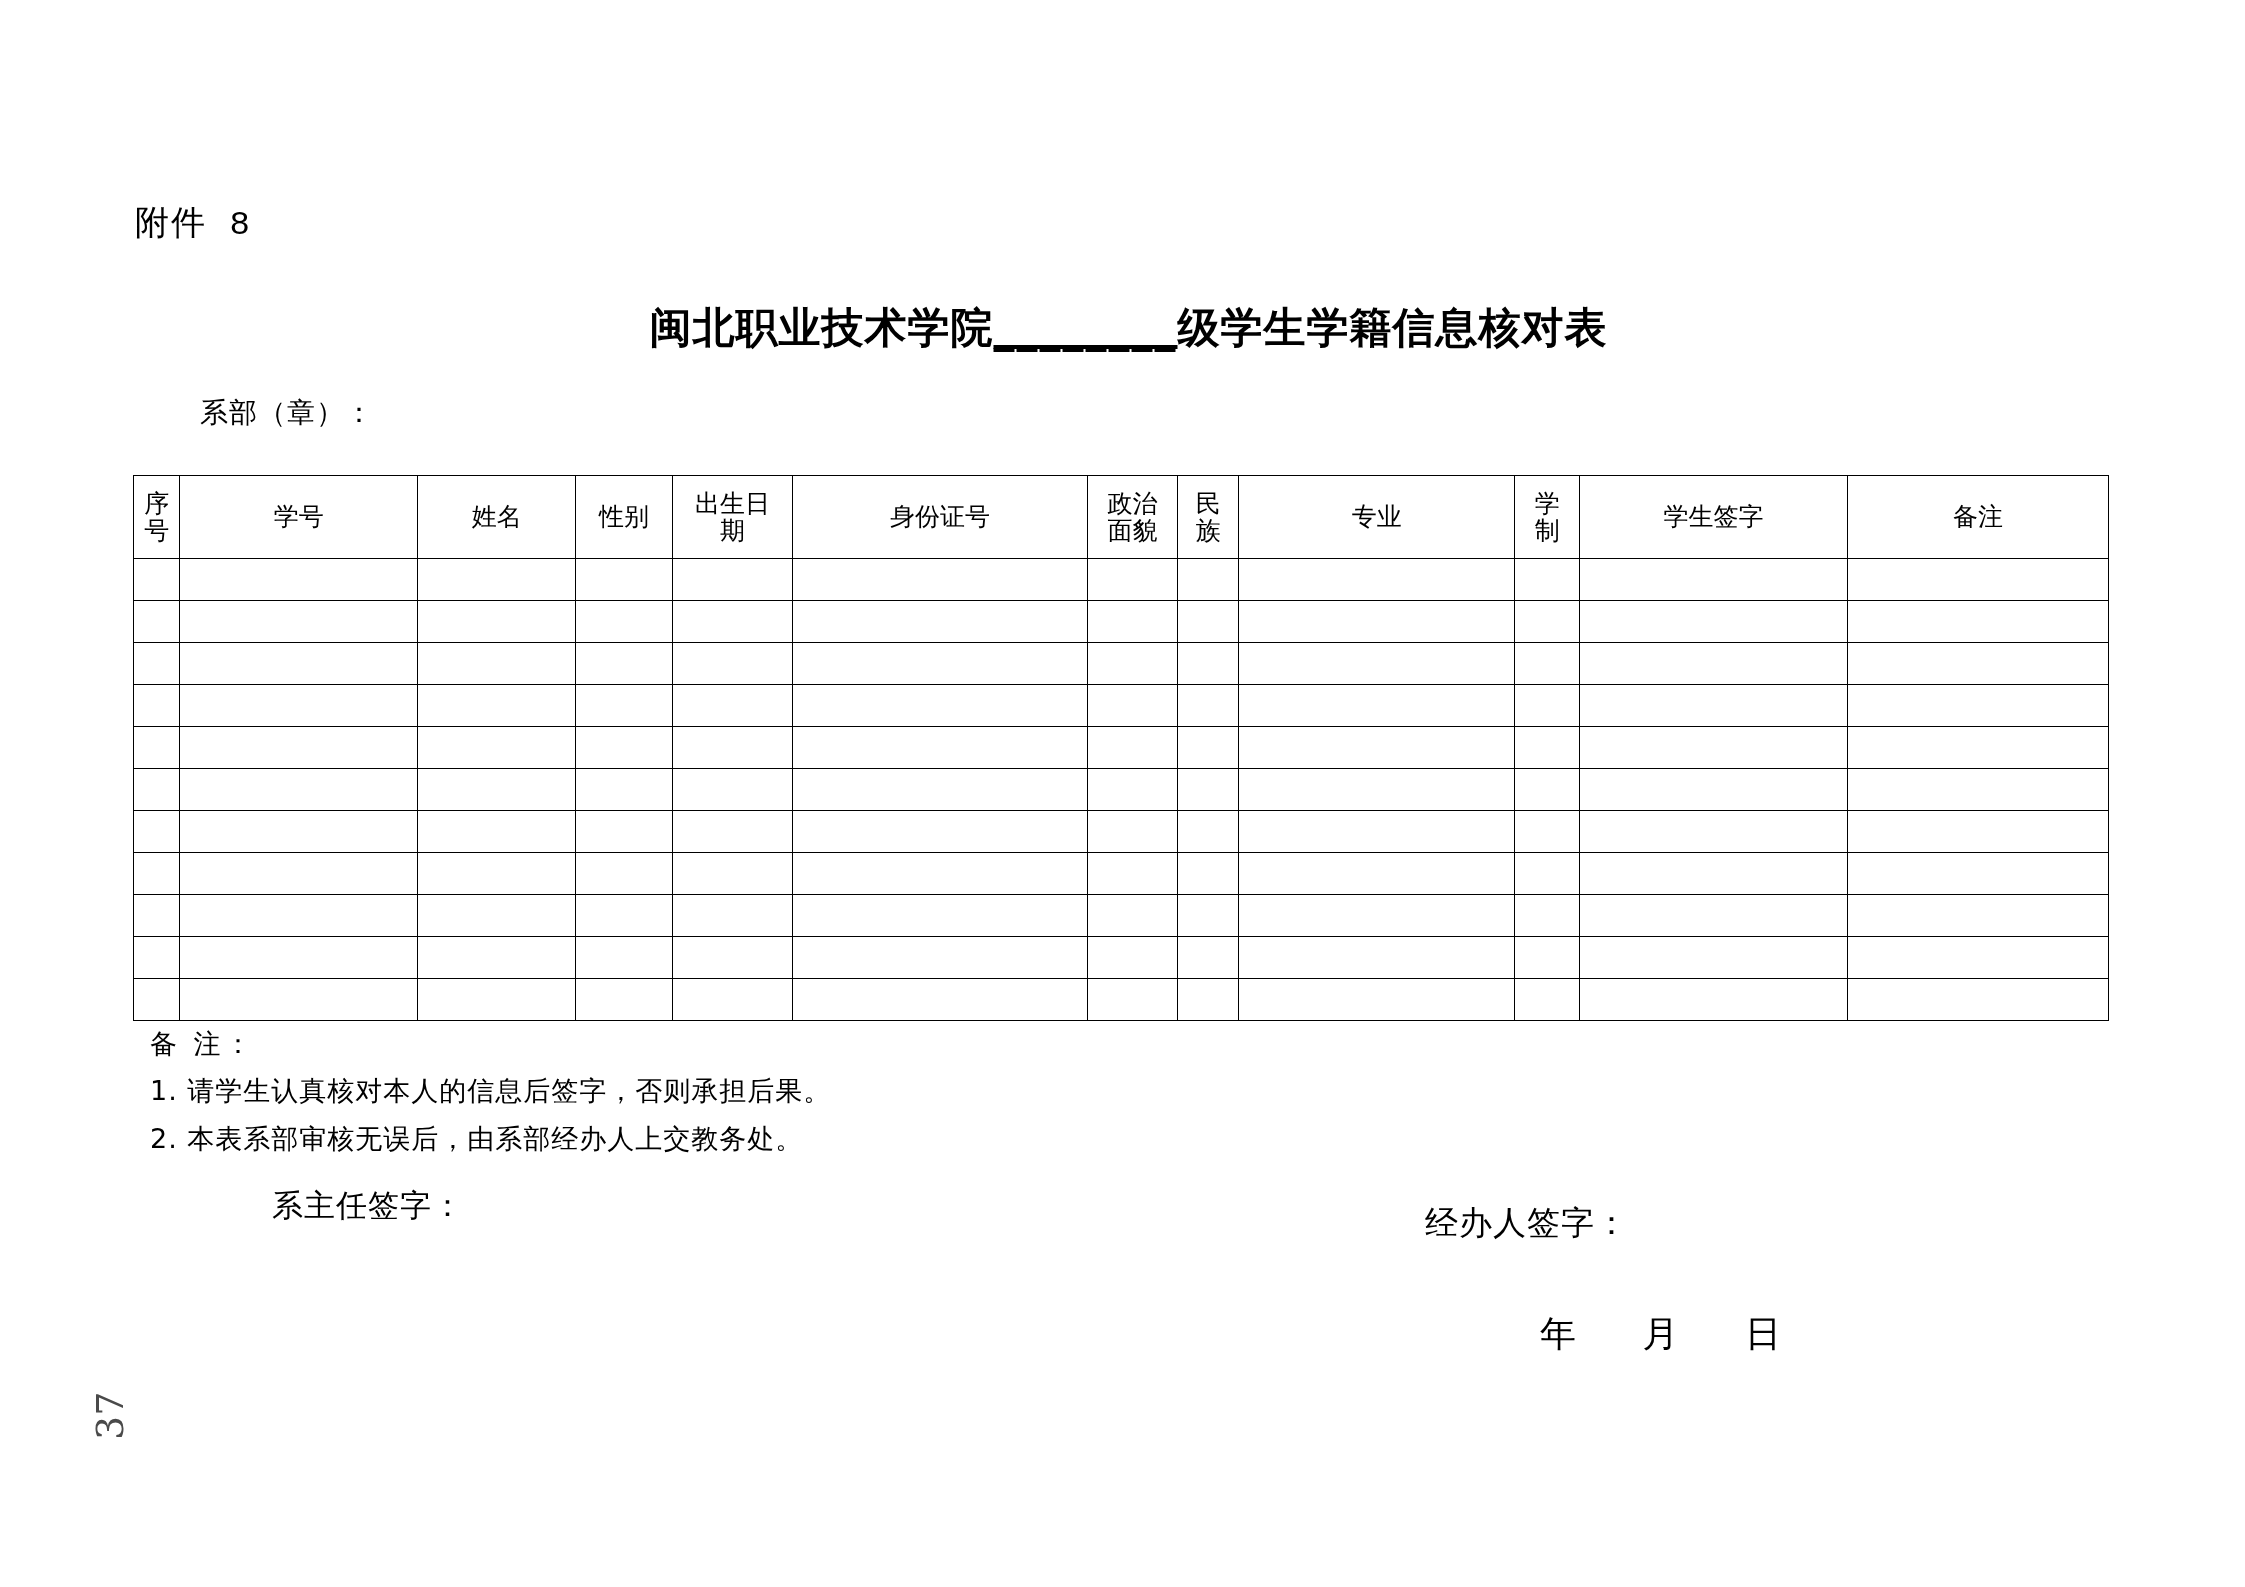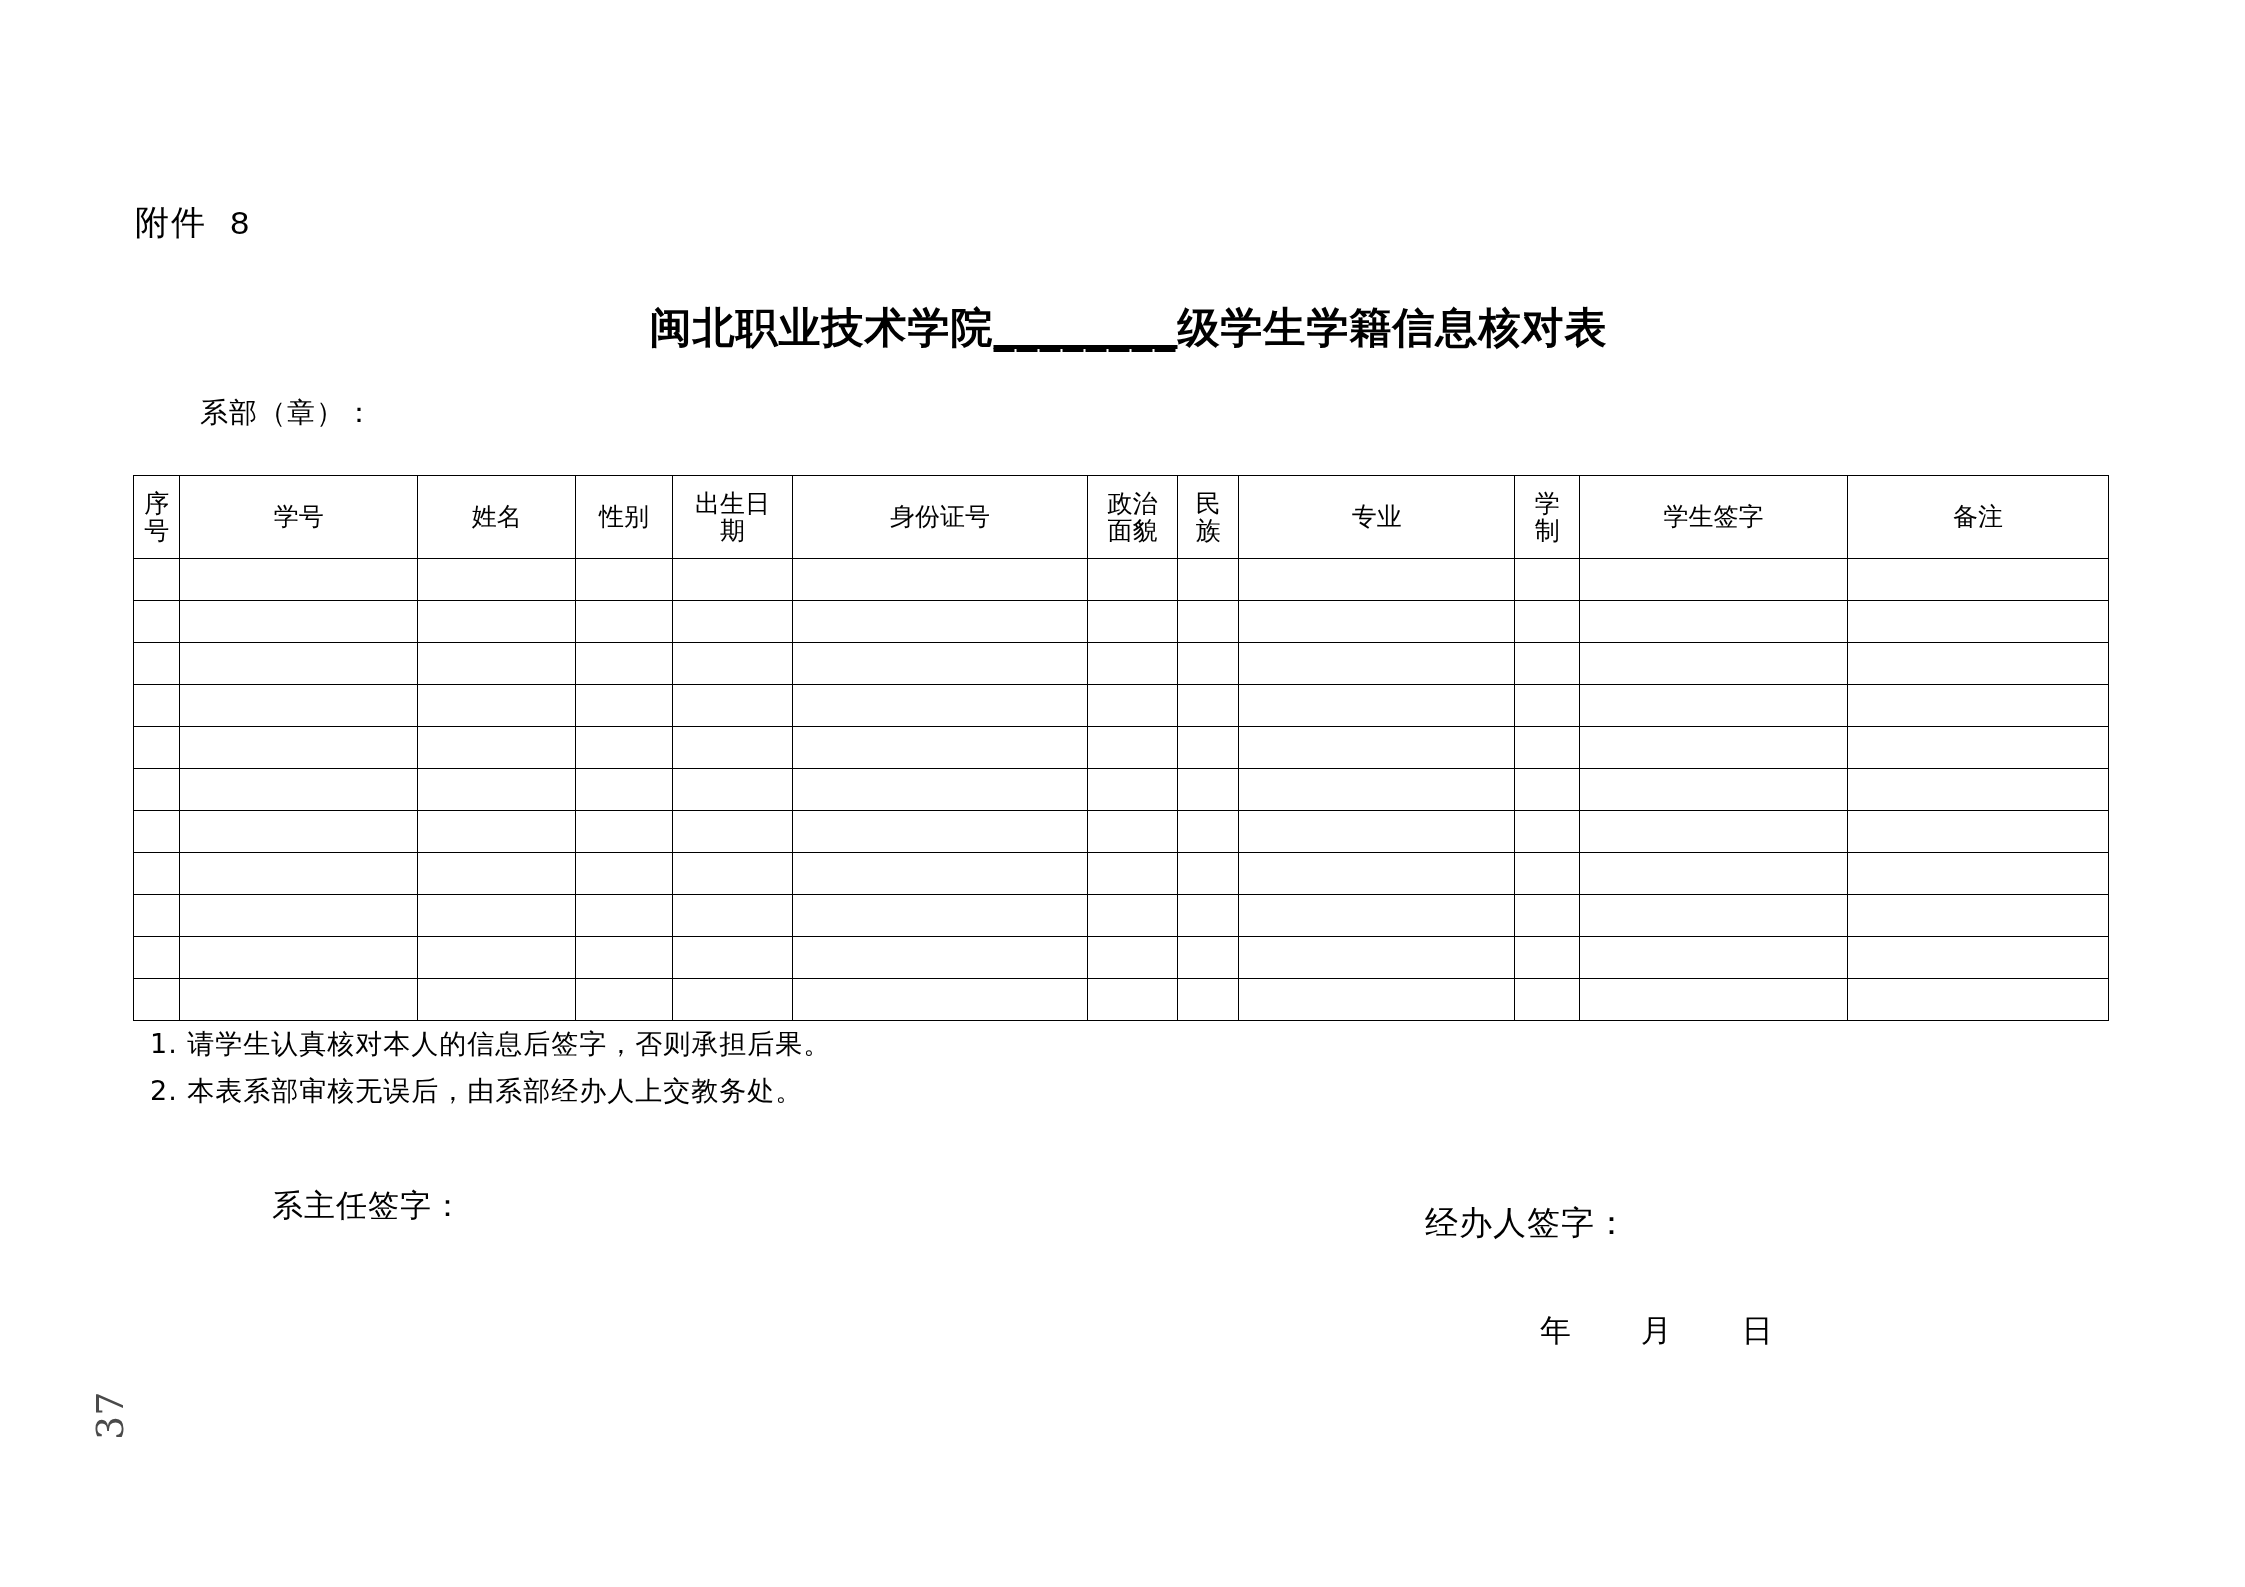--- a/index.html
+++ b/index.html
@@ -112,21 +112,21 @@
     left: 1425px;
     top: 16px;
     font-size: 33px;
     font-family: Liberation Serif, serif;
     letter-spacing: 1px;
   }
   .date-line {
     position: absolute;
     left: 1540px;
     top: 1310px;
-    font-size: 31px;
+    font-size: 36px;
     font-family: "DejaVu Sans", "Liberation Sans", sans-serif;
     letter-spacing: 1px;
   }
   .date-line span {
     display: inline-block;
     width: 90px;
     text-align: left;
   }
   .page-number {
     position: absolute;
@@ -364,20 +364,21 @@
           <td></td>
           <td></td>
           <td></td>
           <td></td>
           <td></td>
         </tr>
     </tbody>
   </table>
 
   <div class="notes">
+    <div class="note-title">备 注：</div>
     <div>1. 请学生认真核对本人的信息后签字，否则承担后果。</div>
     <div>2. 本表系部审核无误后，由系部经办人上交教务处。</div>
   </div>
 
   <div class="sig-row">
     <div class="sig-dept">系主任签字：</div>
     <div class="sig-clerk">经办人签字：</div>
   </div>
 
   <div class="date-line">

